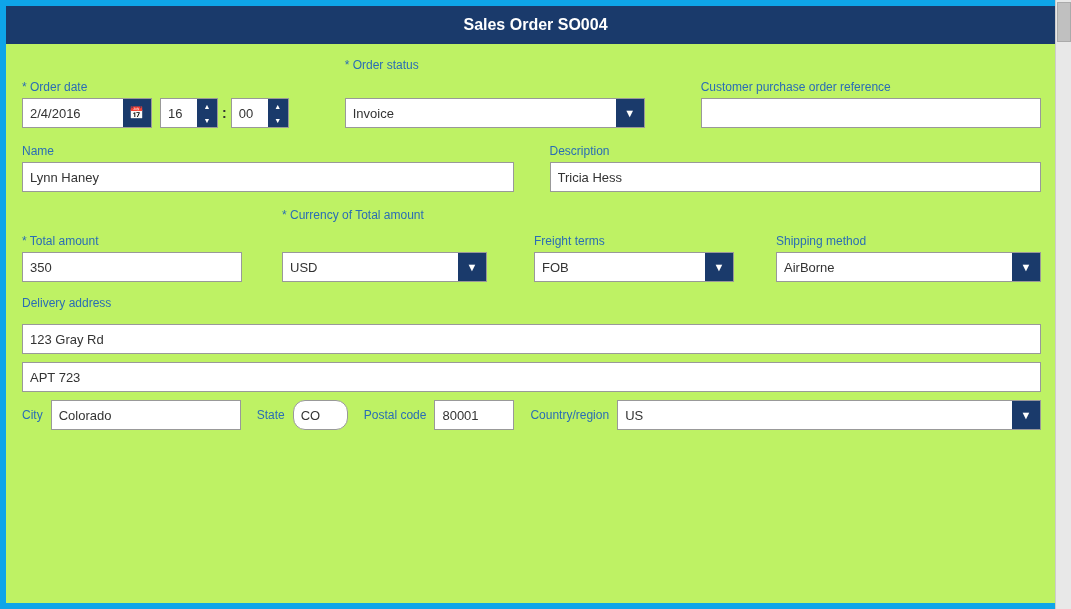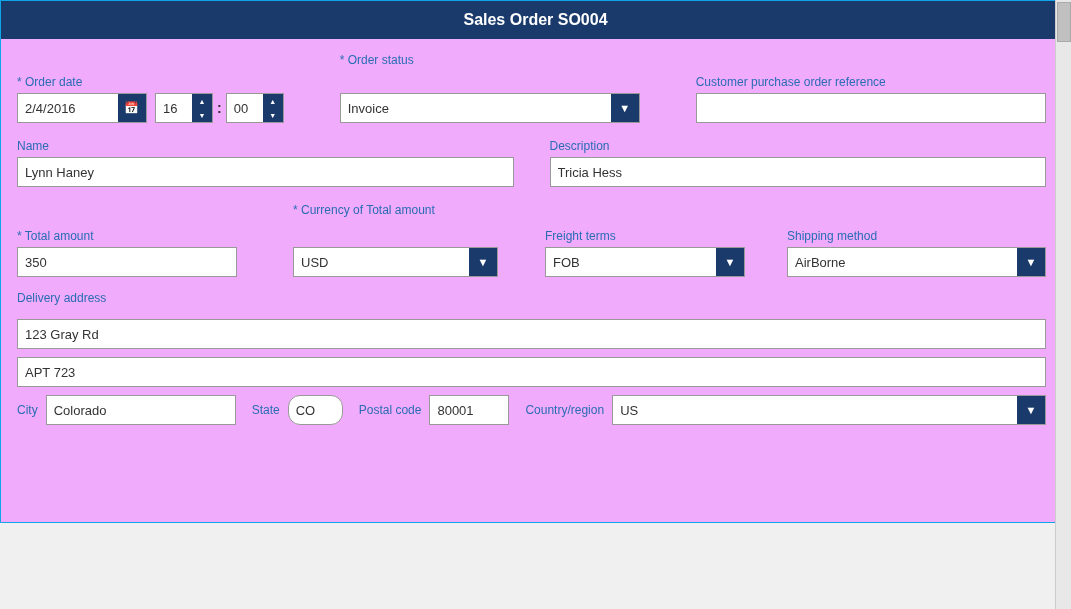--- a/index.html
+++ b/index.html
@@ -6,25 +6,25 @@
     body {
       font-family: Arial, sans-serif;
       font-size: 13px;
       background: #f0f0f0;
       width: 1071px;
       height: 609px;
       overflow: hidden;
     }
     .window {
       width: 1071px;
-      height: 523px;
-      background: #f0abfc;
+      height: 609px;
+      background: #bef264;
       display: flex;
       flex-direction: column;
-      border: 1px solid #0ea5e9;
+      border: 6px solid #0ea5e9;
     }
     .title-bar {
       background: #1a3a6b;
       color: #fff;
       text-align: center;
       padding: 10px 0;
       font-size: 16px;
       font-weight: bold;
       flex-shrink: 0;
     }
@@ -281,21 +281,21 @@
         </div>
       </div>
 
       <div class="row" style="margin-bottom:14px; align-items:flex-end;">
         <div class="field-group" style="width:240px;">
           <div class="field-label required">
             <span>Total amount</span>
           </div>
           <input type="text" class="text-input" style="width: 220px;" value="350">
         </div>
-        <div class="field-group" style="width:220px; margin-left:20px;gap:30px;">
+        <div class="field-group" style="width:220px; margin-left:4px;gap:30px;">
           <div class="field-label required">
             <span>Currency of Total amount</span>
           </div>
           <div class="select-wrapper" style="width:205px;">
             <div class="select-text">USD</div>
             <button class="select-btn">
               <span>▼</span>
             </button>
           </div>
         </div>

